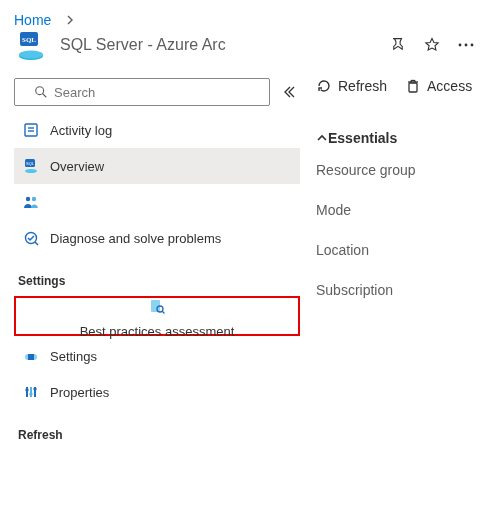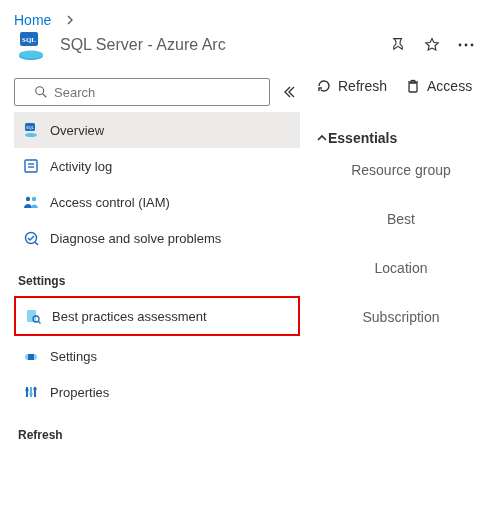--- a/index.html
+++ b/index.html
@@ -45,28 +45,28 @@
     padding:0;
   }
   .collapse{width:22px;height:22px;display:flex;align-items:center;justify-content:center;color:var(--text);}
   .nav-list{list-style:none;margin:0;padding:0;}
   .nav-item{
     display:flex;align-items:center;gap:10px;
     height:36px;padding:0 8px;cursor:pointer;
     color:var(--text);
   }
   .nav-item.selected{background:var(--selected);}
-  .nav-item.highlighted{border:2px solid var(--hl);height:40px;margin-top:2px;margin-bottom:2px;}
+  .nav-item.highlighted{border:2px solid var(--hl);height:40px;margin-top:2px;margin-bottom:2px;flex-direction:column;}
   .nav-ico{width:18px;height:18px;display:flex;align-items:center;justify-content:center;}
   .section-head{font-weight:600;font-size:12px;margin:18px 0 8px 4px;}
   .main{flex:1;padding-right:14px;}
   .toolbar{display:flex;align-items:center;gap:18px;margin-bottom:36px;}
   .toolbar-btn{display:flex;align-items:center;gap:6px;color:var(--text);cursor:pointer;font-size:14px;}
   .ess-head{display:flex;align-items:center;font-weight:600;font-size:14px;margin-bottom:16px;text-align:right;}
-  .ess-list{display:flex;flex-direction:column;gap:33px;color:var(--muted);font-size:14px;text-align:center;}
+  .ess-list{display:flex;flex-direction:column;gap:24px;color:var(--muted);font-size:14px;}
   svg{display:block;}
 </style>
 </head>
 <body>
 
 <div class="shell">
 
   <div class="breadcrumb">
     <a href="#">Home</a>
     <span class="chev">
@@ -123,50 +123,49 @@
           <input type="text" placeholder="Search" style="">
         </div>
         <span class="collapse">
           <svg width="14" height="14" viewBox="0 0 14 14">
               <path d="M8 2 L3 7 L8 12 M12 2 L7 7 L12 12" fill="none" stroke="#323130" stroke-width="1.3"></path>
             </svg>
         </span>
       </div>
 
       <ul class="nav-list">
+        <li class="nav-item">
+          <span class="nav-ico">
+            <svg width="16" height="16" viewBox="0 0 16 16">
+                <rect x="2" y="2" width="12" height="12" rx="1" fill="none" stroke="#1f6cbf" stroke-width="1.4"></rect>
+                <line x1="5" y1="6" x2="11" y2="6" stroke="#1f6cbf" stroke-width="1.4"></line>
+                <line x1="5" y1="9" x2="11" y2="9" stroke="#1f6cbf" stroke-width="1.4"></line>
+              </svg>
+          </span>
+          <span>Activity log</span>
+        </li>
         <li class="nav-item selected">
           <span class="nav-ico">
             <svg width="18" height="18" viewBox="0 0 18 18">
                 <ellipse cx="9" cy="14" rx="6" ry="2" fill="#53c4ea"></ellipse>
                 <rect x="3" y="2" width="10" height="8" rx="1.5" fill="#1f6cbf"></rect>
                 <text x="8" y="8" text-anchor="middle" font-size="4" fill="#fff">SQL</text>
               </svg>
           </span>
           <span>Overview</span>
         </li>
         <li class="nav-item">
           <span class="nav-ico">
             <svg width="16" height="16" viewBox="0 0 16 16">
-                <rect x="2" y="2" width="12" height="12" rx="1" fill="none" stroke="#1f6cbf" stroke-width="1.4"></rect>
-                <line x1="5" y1="6" x2="11" y2="6" stroke="#1f6cbf" stroke-width="1.4"></line>
-                <line x1="5" y1="9" x2="11" y2="9" stroke="#1f6cbf" stroke-width="1.4"></line>
-              </svg>
-          </span>
-          <span>Activity log</span>
-        </li>
-        <li class="nav-item">
-          <span class="nav-ico">
-            <svg width="16" height="16" viewBox="0 0 16 16">
                 <circle cx="5" cy="5" r="2.2" fill="#1f6cbf"></circle>
                 <circle cx="11" cy="5" r="2.2" fill="#55b3e6"></circle>
                 <path d="M1 14c0-2.5 2-4 4-4s4 1.5 4 4" fill="#1f6cbf"></path>
                 <path d="M8 14c0-2.3 1.6-3.6 3.4-3.6s3.4 1.3 3.4 3.6" fill="#55b3e6"></path>
               </svg>
           </span>
-          <span>Access control (IAM)</span>
         </li>
         <li class="nav-item">
           <span class="nav-ico">
             <svg width="16" height="16" viewBox="0 0 16 16">
                 <circle cx="8" cy="8" r="5.5" fill="none" stroke="#1f6cbf" stroke-width="1.4"></circle>
                 <path d="M5 8l2 2 4-4" fill="none" stroke="#1f6cbf" stroke-width="1.5"></path>
                 <line x1="12" y1="12" x2="15" y2="15" stroke="#1f6cbf" stroke-width="1.5"></line>
               </svg>
           </span>
           <span>Diagnose and solve problems</span>
@@ -241,20 +240,20 @@
         <span>
           <svg width="12" height="12" viewBox="0 0 12 12">
               <path d="M2 8 L6 4 L10 8" fill="none" stroke="#323130" stroke-width="1.6"></path>
             </svg>
         </span>
         <span>Essentials</span>
       </div>
 
       <div class="ess-list">
         <span>Resource group</span>
-        <span>Best</span>
+        <span>Mode</span>
         <span>Location</span>
         <span>Subscription</span>
       </div>
     </div>
   </div>
 
 </div>
 
 </body></html>

